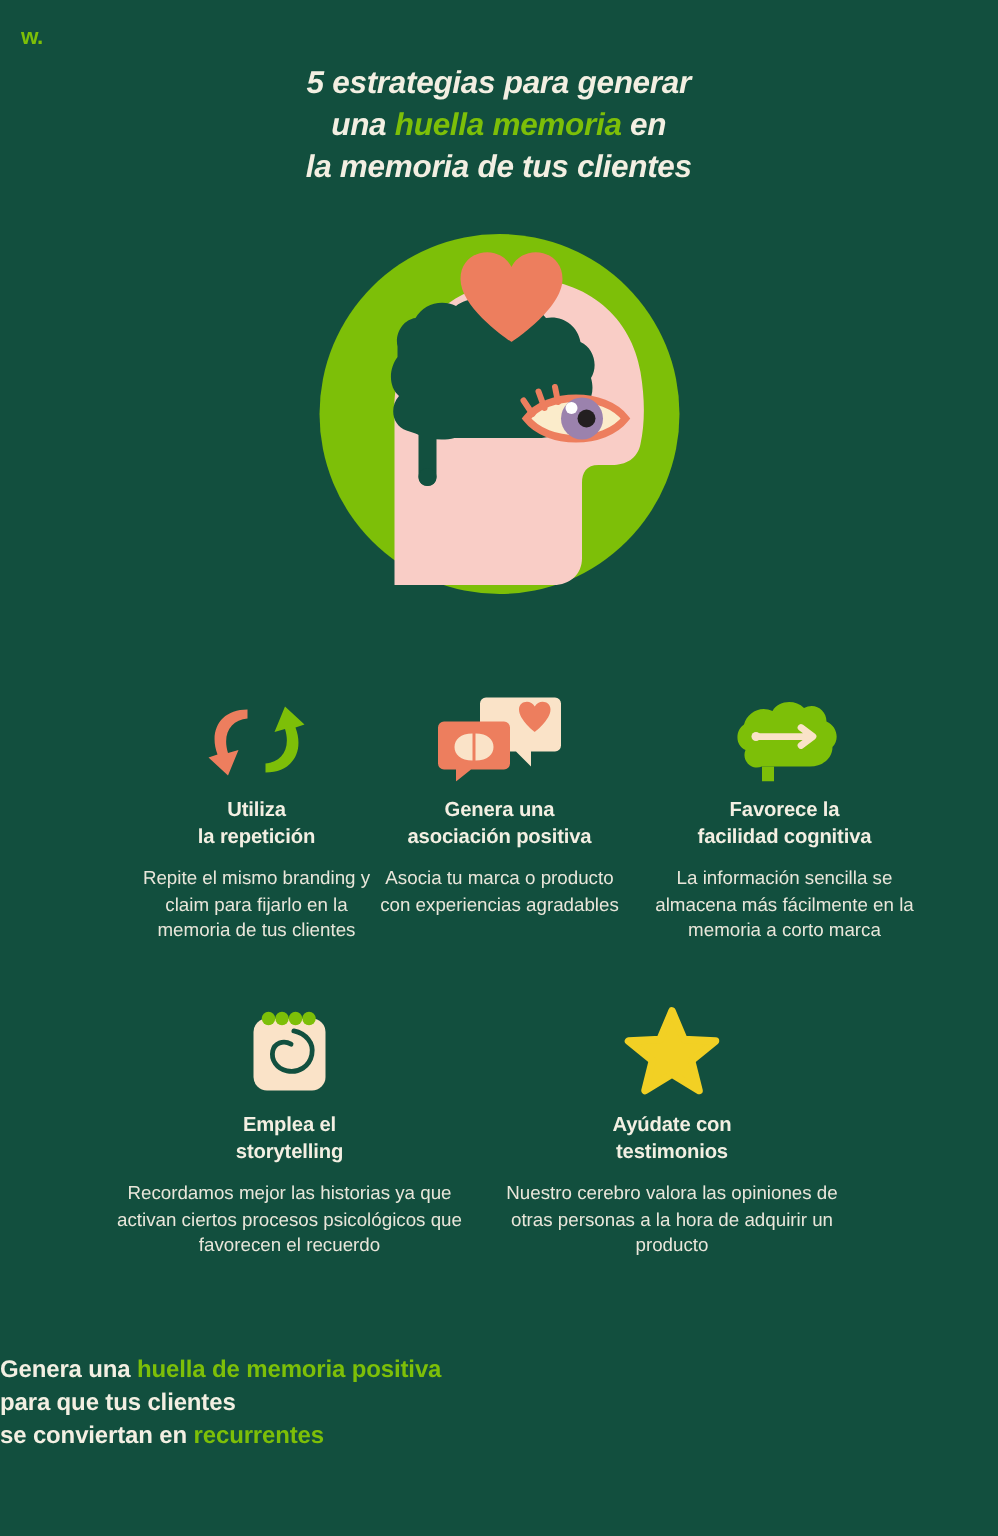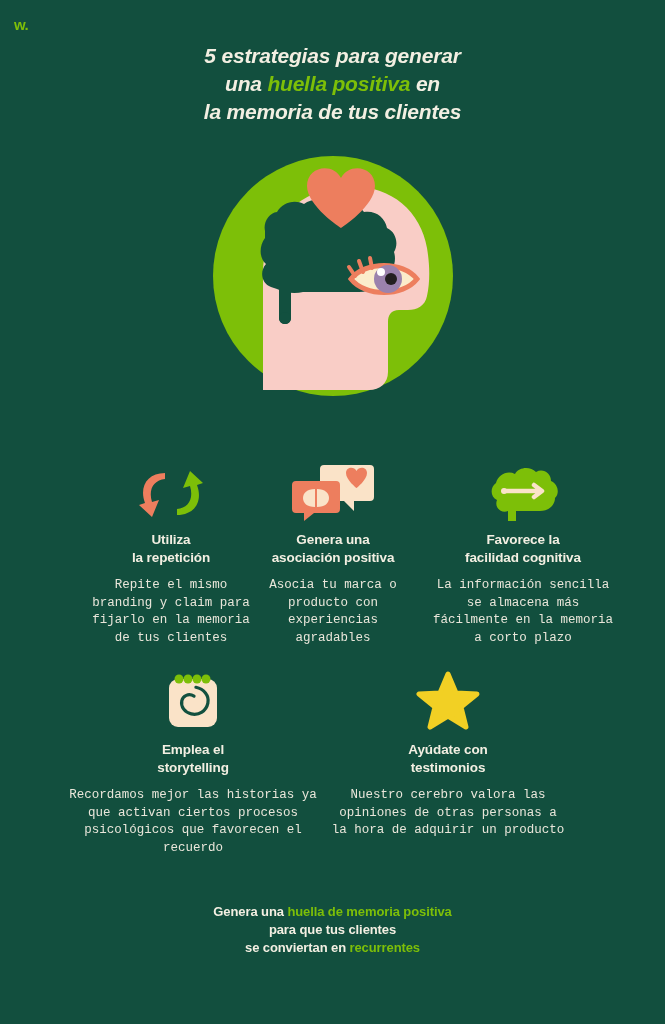--- a/index.html
+++ b/index.html
@@ -81,55 +81,54 @@
     line-height: 1.33;
     color: #f3efe2;
     letter-spacing: -0.1px;
   }
   .card p {
     margin: 10px 0 0 0;
     font-size: 12.5px;
     font-weight: 400;
     line-height: 1.42;
     color: #e9e6da;
-    font-family: Liberation Mono, monospace;
   }
 
   
   .c1 { left: 52px;  width: 166px; margin-left: 36px; }
   .c2 { left: 250px; width: 166px; }
   .c3 { left: 428px; width: 190px; }
   
   .c4 { left: 68px;  width: 250px; text-align: center; }
   .c5 { left: 328px; width: 240px; }
 
   
   .footer {
     position: absolute;
     left: 0;
     right: 0;
     top: 903px;
-    text-align: center;
-    font-size: 13px;
+    text-align: left;
+    font-size: 16px;
     font-weight: 700;
     line-height: 1.38;
     color: #f3efe2;
     letter-spacing: -0.1px;
   }
 </style>
 </head>
 <body>
 
 <div class="page">
 
   <div class="logo">w.</div>
 
   <div class="title">
     <div>5 estrategias para generar</div>
-    <div><span>una </span><span class="hl-green">huella positiva</span><span> en</span></div>
+    <div><span>una </span><span class="hl-green">huella memoria</span><span> en</span></div>
     <div>la memoria de tus clientes</div>
   </div>
 
   <div class="hero">
     <svg width="268" height="268" viewBox="0 0 268 268">
       <circle cx="134" cy="134" r="120" fill="#7dbf08"></circle>
 
       <path d="M64 248 L64 131 C64 78 106 44 152 44 C193 44 222 70 228 106 C231 124 231 140 228 154
                C226 164 218 168 209 168 L200 168 C192 168 189 173 189 180 L189 230
                C189 241 181 248 170 248 Z" fill="#f9cdc6"></path>
@@ -184,21 +183,21 @@
       <div class="icon-wrap">
         <svg width="74" height="54" viewBox="0 0 74 54">
           <path d="M10 16 C4 20 4 30 11 33 C8 40 15 47 22 44 L26 44 L54 44 C63 44 69 38 69 31
                    C74 26 72 17 65 14 C65 6 57 1 50 5 C44 -1 33 0 29 7 C21 3 12 8 10 16 Z" fill="#7dbf08"></path>
           <path d="M22 44 L22 54 L30 54 L30 44 Z" fill="#7dbf08"></path>
           <path d="M18 24 L54 24 M48 18 L56 24 L48 30" stroke="#fae3c8" stroke-width="4.5" fill="none" stroke-linecap="round" stroke-linejoin="round"></path>
           <circle cx="18" cy="24" r="3" fill="#fae3c8"></circle>
         </svg>
       </div>
       <h3><span>Favorece la</span><br><span>facilidad cognitiva</span></h3>
-      <p>La información sencilla se almacena más fácilmente en la memoria a corto plazo</p>
+      <p>La información sencilla se almacena más fácilmente en la memoria a corto marca</p>
     </div>
 
   </div>
 
   <div class="row row-2">
 
     <div class="card c4">
       <div class="icon-wrap">
         <svg width="60" height="60" viewBox="0 0 60 60">
           <rect x="6" y="8" width="48" height="48" rx="9" fill="#fae3c8"></rect>

